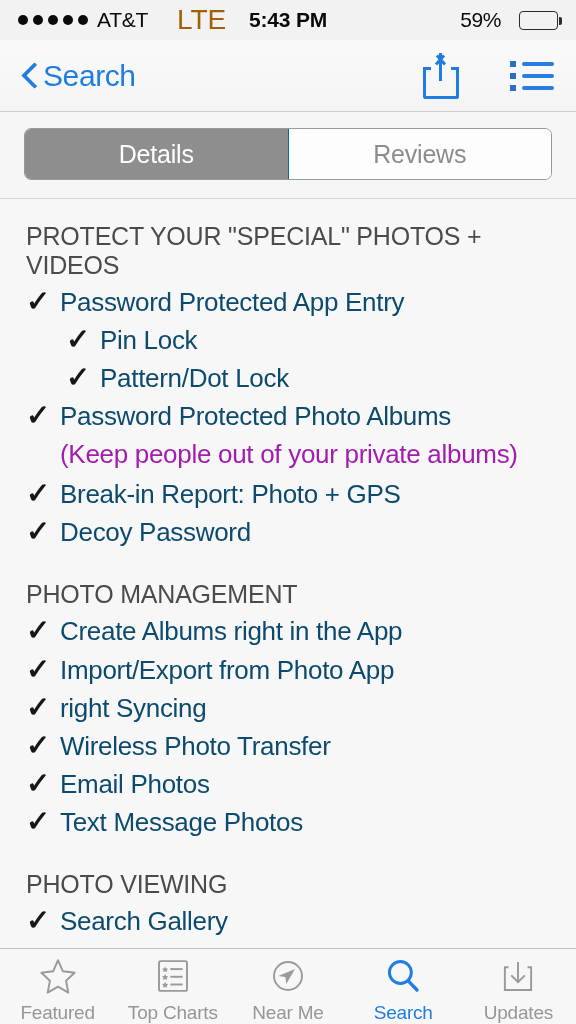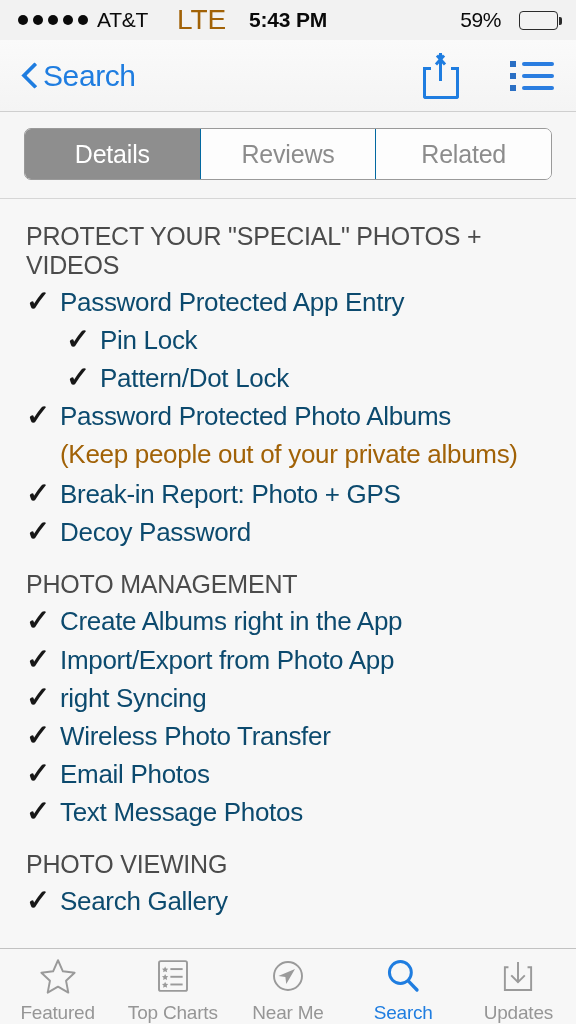--- a/index.html
+++ b/index.html
@@ -132,40 +132,40 @@
   .seg.active { background:#8e8e8e; color:#ffffff; }
 
   
   .content {
     position:absolute; top:200px; bottom:88px; left:0; right:0;
     background:#f7f7f7;
     padding:22px 26px 0 26px;
     overflow:hidden;
   }
   .section { margin-bottom:6px; }
-  .section + .section { margin-top:24px; }
+  .section + .section { margin-top:34px; }
   .section-title {
     font-size:25px; color:#4b4b4b; letter-spacing:-0.2px;
     margin-bottom:7px;
   }
   .feature-row {
     display:flex; align-items:baseline; gap:10px;
     margin-bottom:9px;
   }
   .feature-row.indent { padding-left:40px; }
   .check {
     font-size:29px; font-weight:bold; color:#171717;
     line-height:1; flex:none; width:24px;
   }
   .feature-text {
     font-size:26px; color:#0c4a6e; letter-spacing:-0.3px; line-height:1.08;
   }
   .note-row { display:flex; margin-bottom:9px; padding-left:34px; }
   .note-text {
-    font-size:26px; color:#a16207; letter-spacing:-0.3px;
+    font-size:26px; color:#a21caf; letter-spacing:-0.3px;
   }
 
   
   .tab-bar {
     position:absolute; bottom:0; left:0; right:0; height:76px;
     background:#f7f7f7; border-top:1px solid #c2c2c2;
     display:flex;
   }
   .tab {
     flex:1; display:flex; flex-direction:column;
@@ -225,21 +225,20 @@
           <span class="line"></span>
         </span>
     </span>
   </div>
 </div>
 
 <div class="seg-wrap">
   <div class="segmented">
     <div class="seg active">Details</div>
     <div class="seg">Reviews</div>
-    <div class="seg">Related</div>
   </div>
 </div>
 
 <div class="content">
   <div class="section">
     <div class="section-title">PROTECT YOUR "SPECIAL" PHOTOS + VIDEOS</div>
     <div class="feature-row">
       <span class="check">✓</span>
       <span class="feature-text">Password Protected App Entry</span>
     </div>

